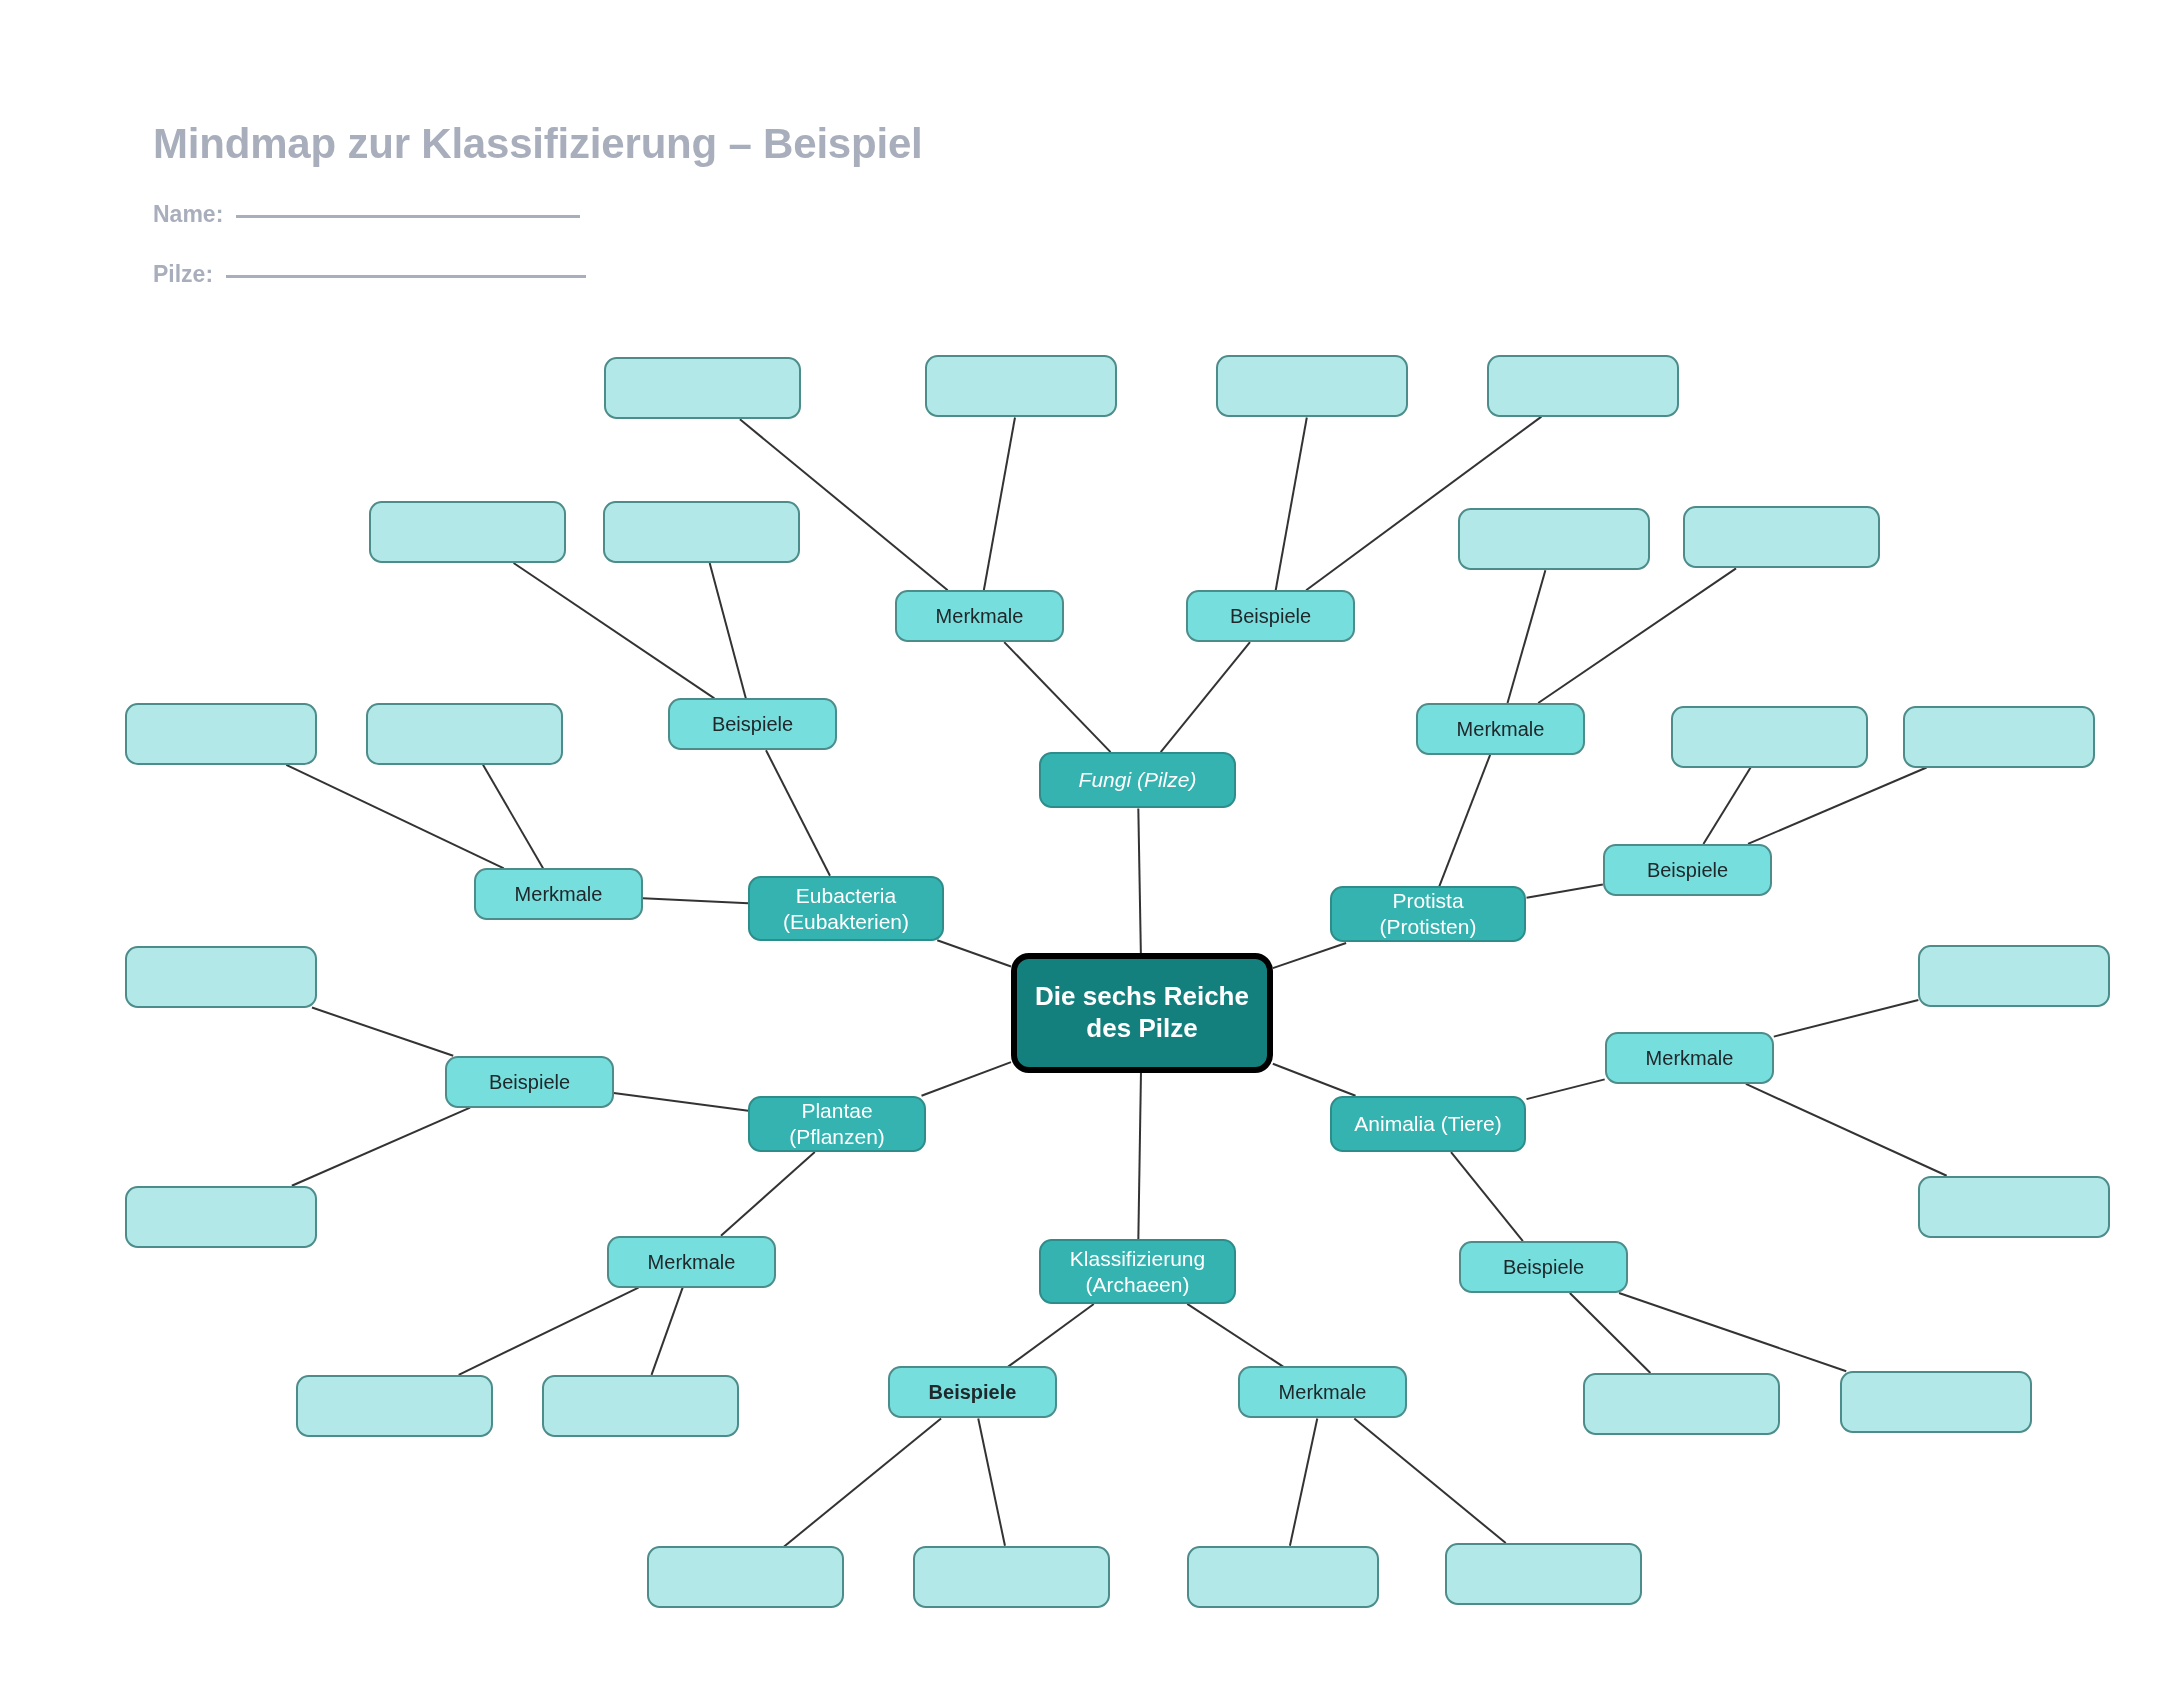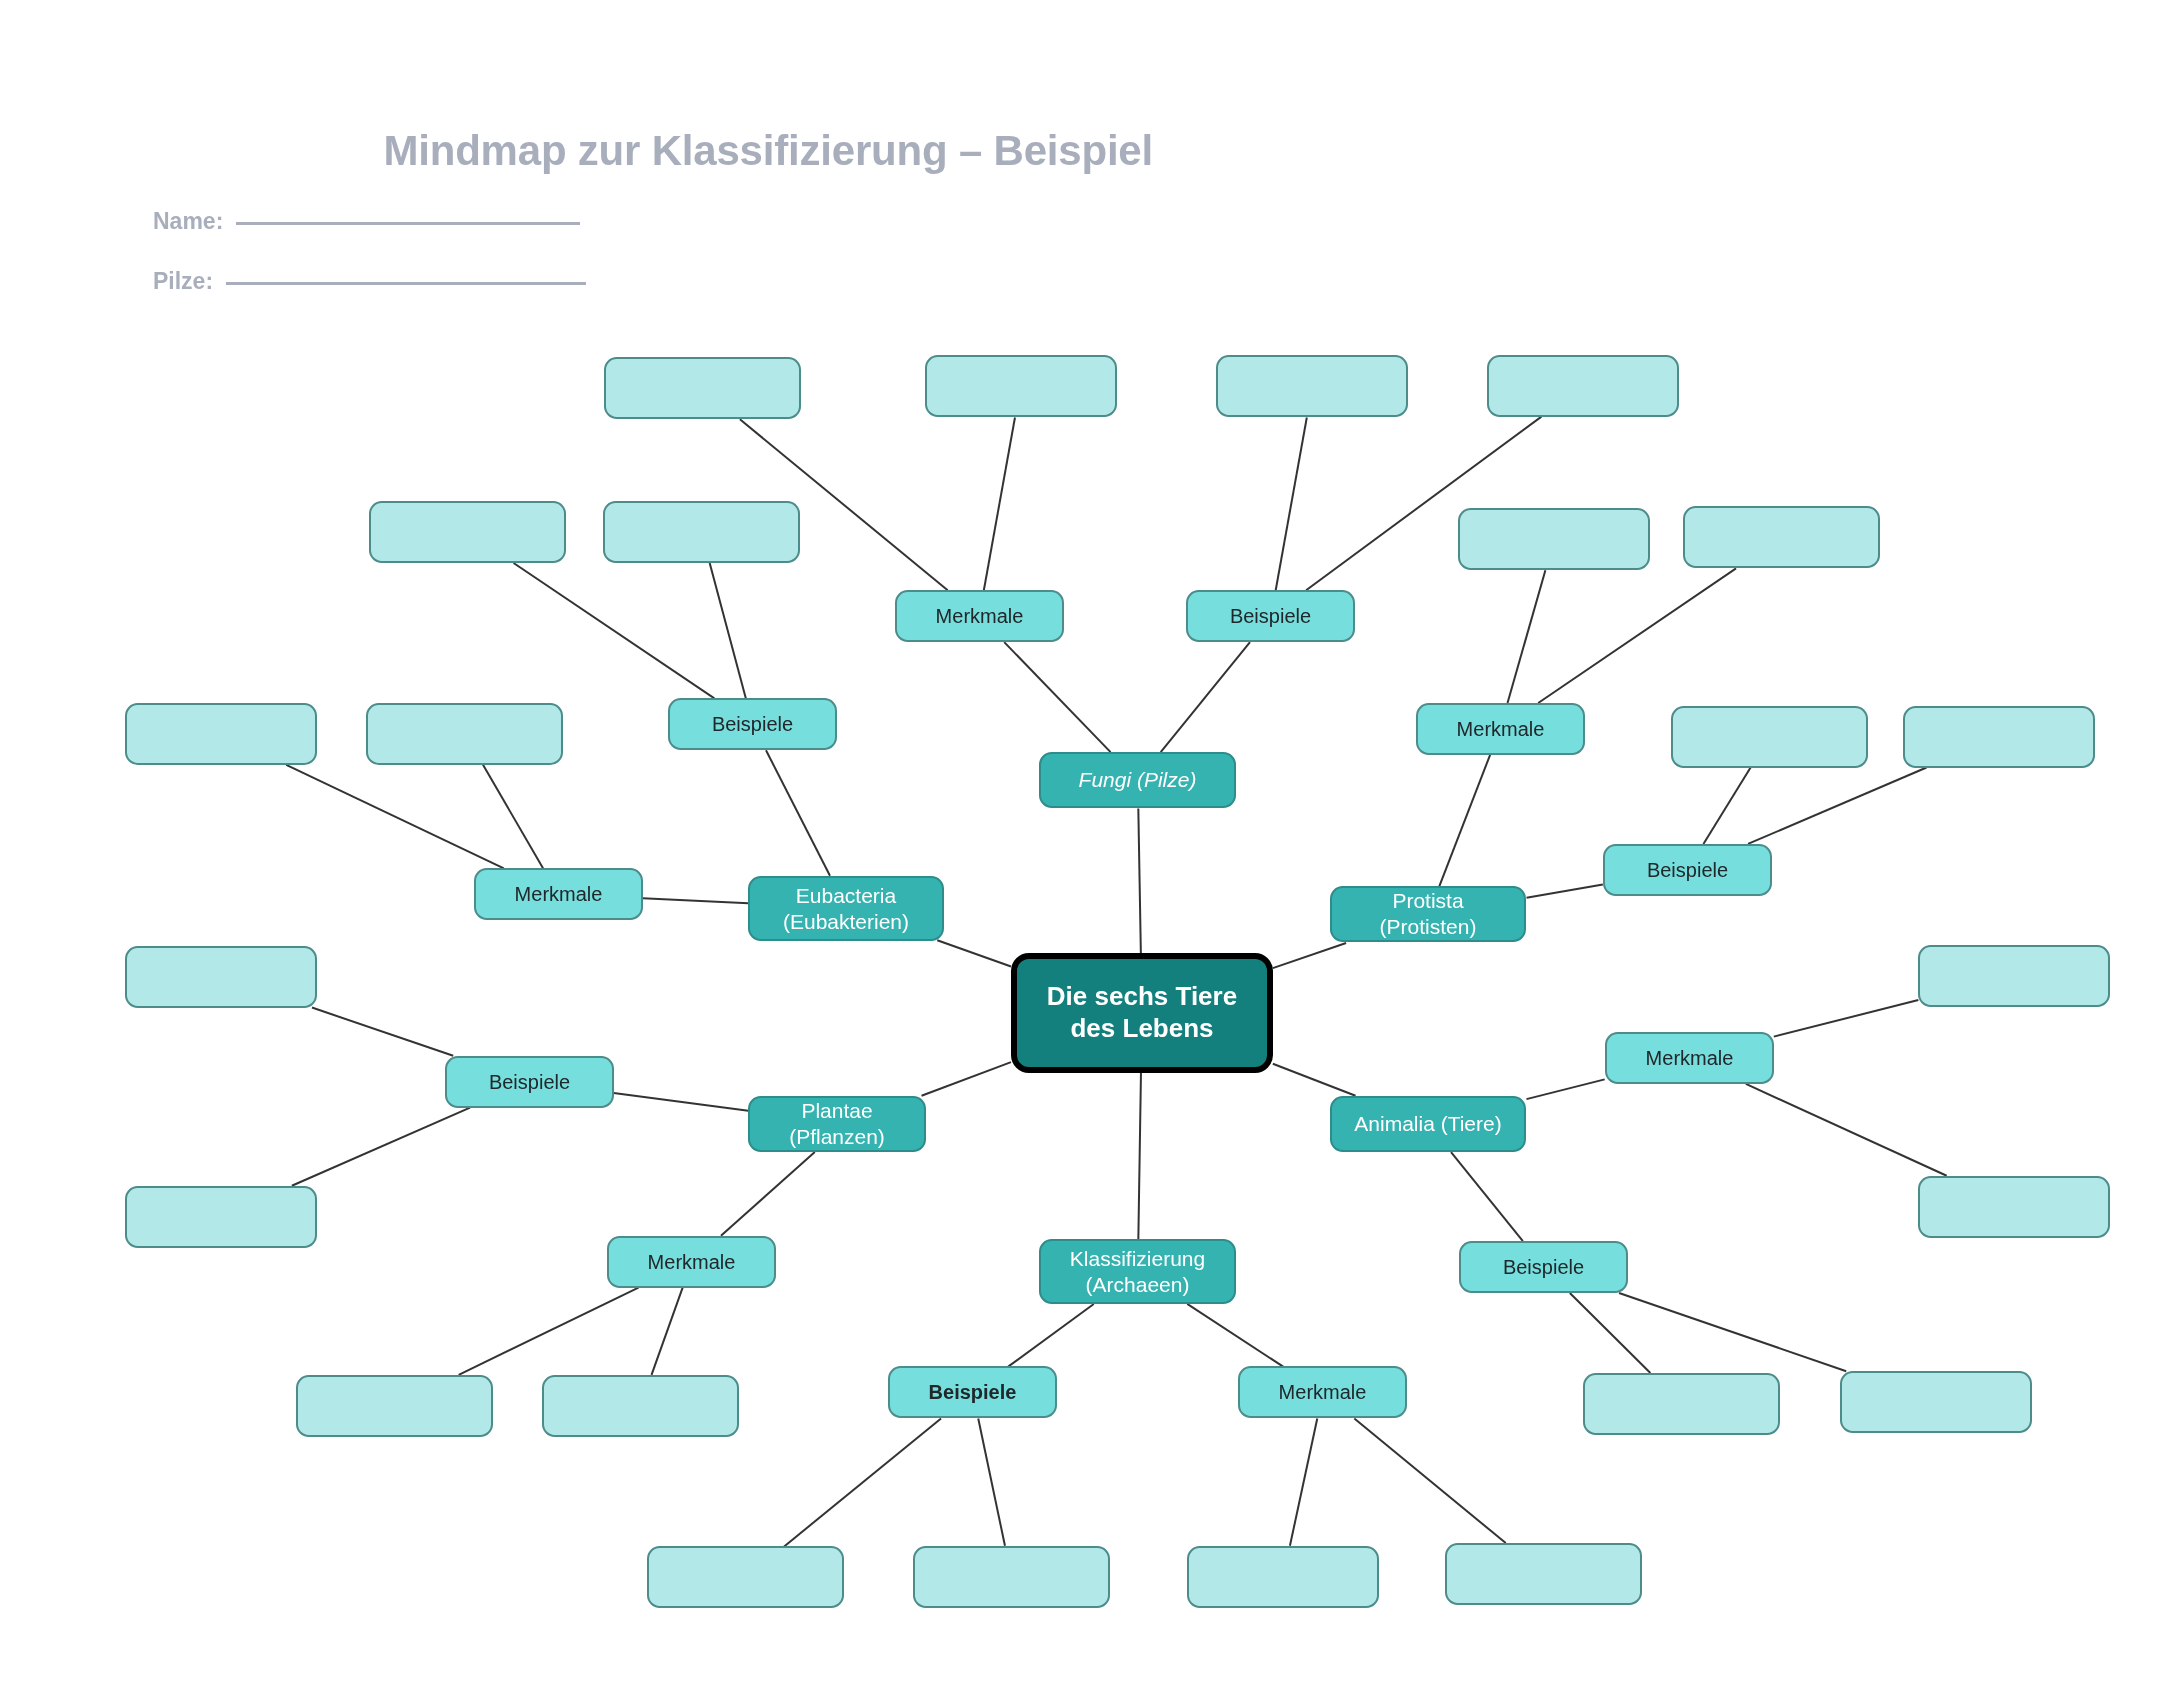--- a/index.html
+++ b/index.html
@@ -17,23 +17,22 @@
     width: 2182px;
     height: 1686px;
     background: #ffffff;
     overflow: hidden;
   }
 
   
   #header-block {
     position: absolute;
     left: 153px;
-    top: 127px;
+    top: 120px;
     width: 1000px;
-    text-align: right;
   }
   #page-title {
     font-size: 42px;
     font-weight: bold;
     color: #A8AEBC;
     letter-spacing: -0.2px;
     margin: 0;
     white-space: nowrap;
   }
   .field-row {
@@ -179,21 +178,21 @@
       <line x1="823" y1="993.3895899053628" x2="707" y2="987.9006309148265"></line>
       <line x1="912.8985148514852" y1="963" x2="842.5321782178218" y2="825"></line>
       <line x1="554.1742209631728" y1="955" x2="314.871104815864" y2="841"></line>
       <line x1="597.4490084985836" y1="955" x2="531.2450424929178" y2="841"></line>
       <line x1="785.7553191489362" y1="768" x2="564.8971631205674" y2="619"></line>
       <line x1="820.386524822695" y1="768" x2="780.5827423167849" y2="619"></line>
     </svg>
 
   <div id="node-layer">
       <div class="node root" style="left: 1011px; top: 953px; width: 262px; height: 120px;">
-        <span>Die sechs Tiere des Lebens</span>
+        <span>Die sechs Reiche des Pilze</span>
       </div>
       <div class="node kingdom" style="left: 1039px; top: 752px; width: 197px; height: 56px; font-style: italic;">
         <span>Fungi (Pilze)</span>
       </div>
       <div class="node kingdom" style="left: 1330px; top: 886px; width: 196px; height: 56px;">
         <span>Protista (Protisten)</span>
       </div>
       <div class="node kingdom" style="left: 1330px; top: 1096px; width: 196px; height: 56px; text-align: right;">
         <span>Animalia (Tiere)</span>
       </div>

